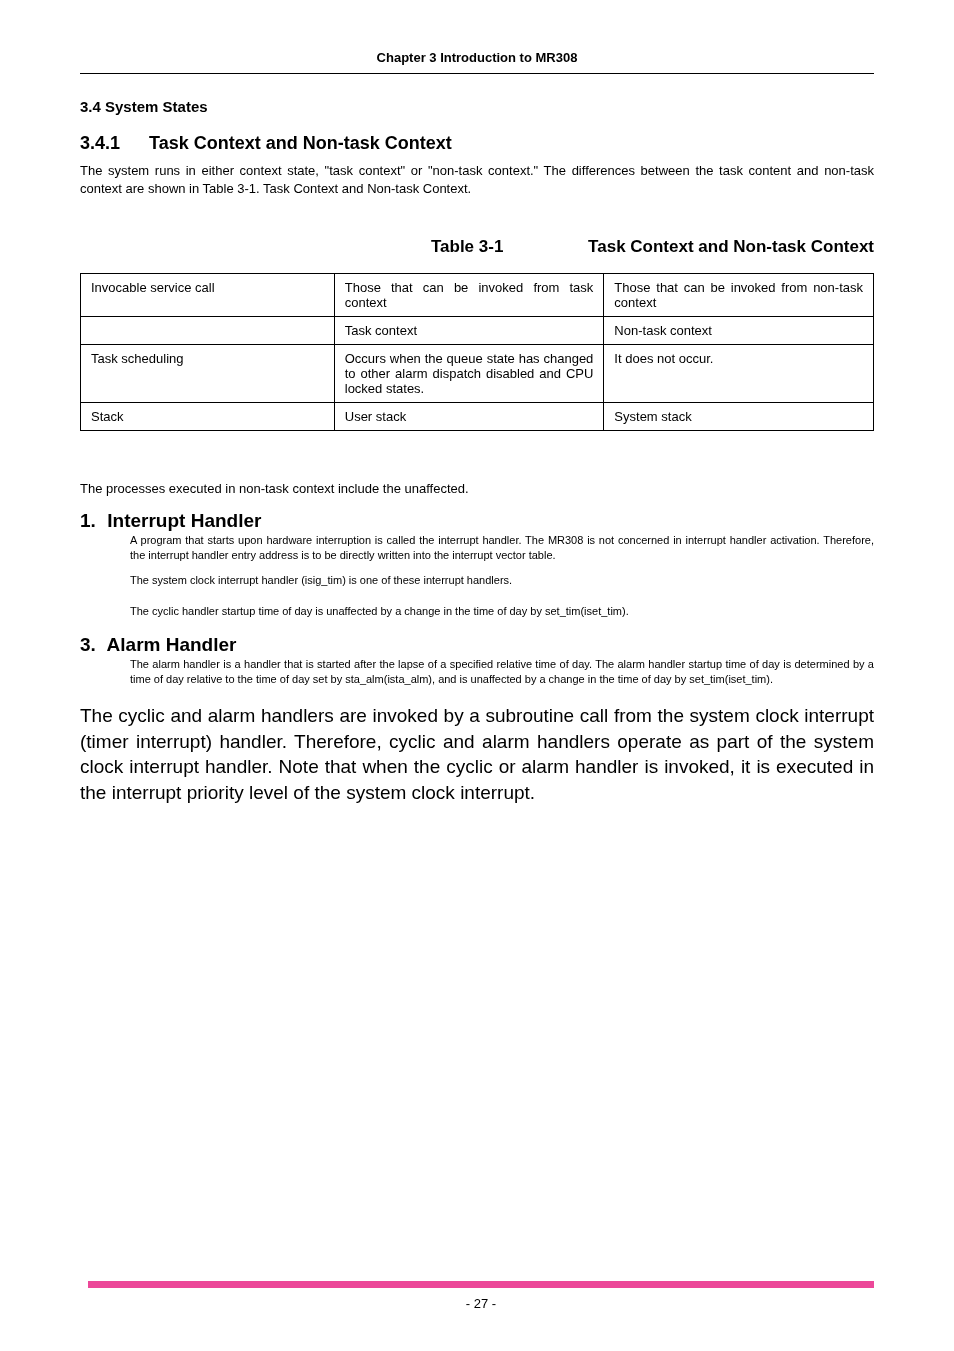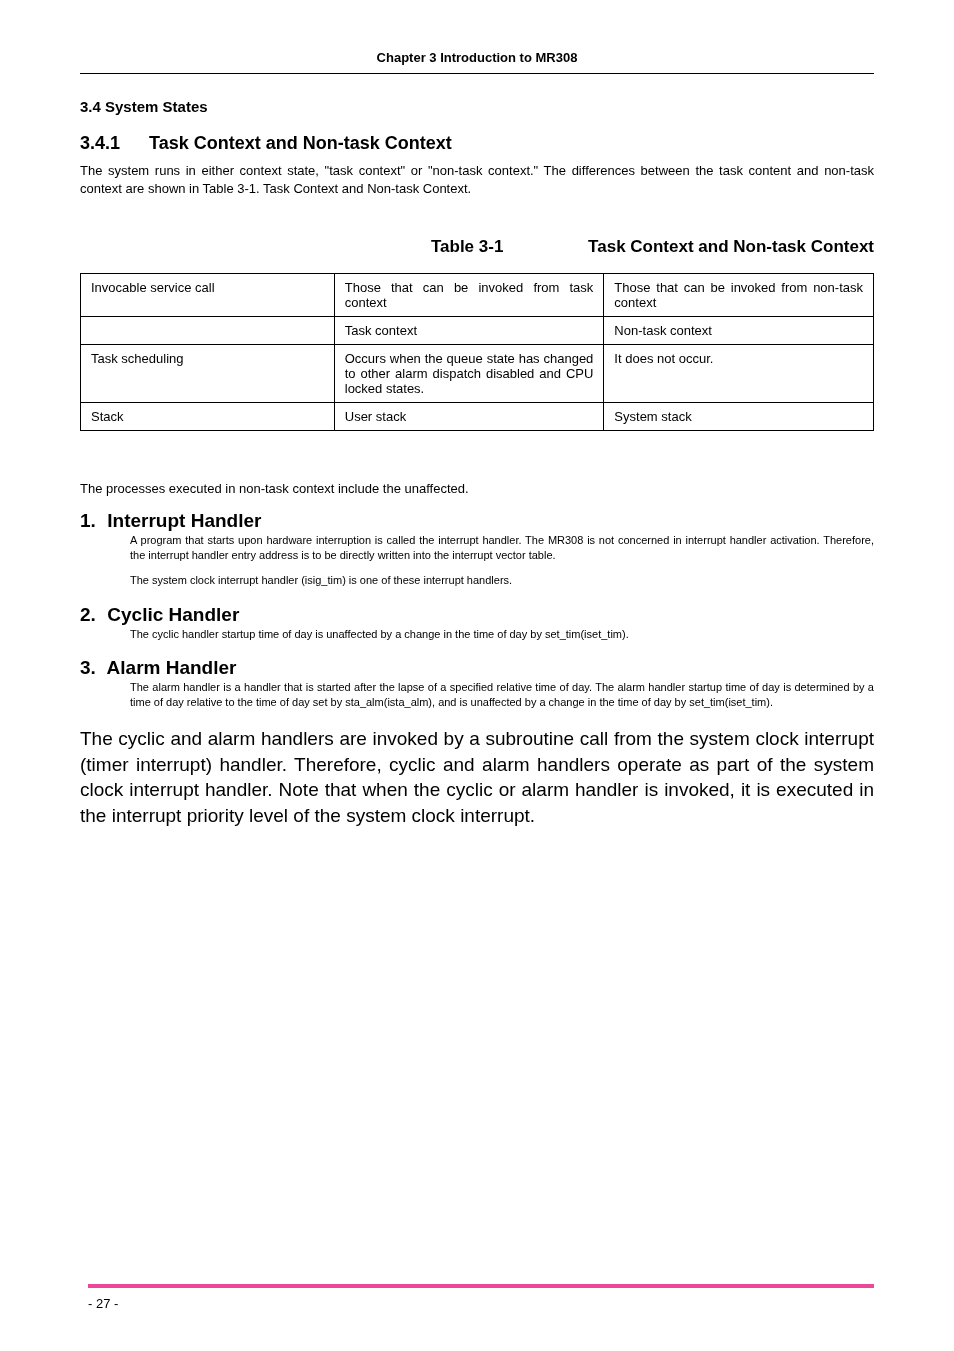--- a/index.html
+++ b/index.html
@@ -103,21 +103,22 @@
     .final-para {
       font-size: 19px;
       line-height: 1.35;
       text-align: justify;
     }
     .footer {
       position: absolute;
       bottom: 40px;
       left: 88px;
       right: 80px;
-      border-top: 4px solid #ec4899;
+      text-align: center;
+      border-top: 7px solid #ec4899;
       padding-top: 8px;
       font-size: 13px;
     }
   </style>
 </head>
 <body>
 
 <div class="header">
   <span>Chapter 3 Introduction to MR308</span>
 </div>
@@ -168,24 +169,20 @@
     <span class="hnum">1.</span>
     <span>Interrupt Handler</span>
   </div>
   <div class="handler-body">
     <p>A program that starts upon hardware interruption is called the interrupt handler. The MR308 is not concerned in interrupt handler activation. Therefore, the interrupt handler entry address is to be directly written into the interrupt vector table.</p>
     <p>The system clock interrupt handler (isig_tim) is one of these interrupt handlers.</p>
   </div>
 </div>
 
 <div class="handler-block">
-  <div class="handler-title">
-    <span class="hnum">2.</span>
-    <span>Cyclic Handler</span>
-  </div>
   <div class="handler-body">
     <p>The cyclic handler startup time of day is unaffected by a change in the time of day by set_tim(iset_tim).</p>
   </div>
 </div>
 
 <div class="handler-block">
   <div class="handler-title">
     <span class="hnum">3.</span>
     <span>Alarm Handler</span>
   </div>

